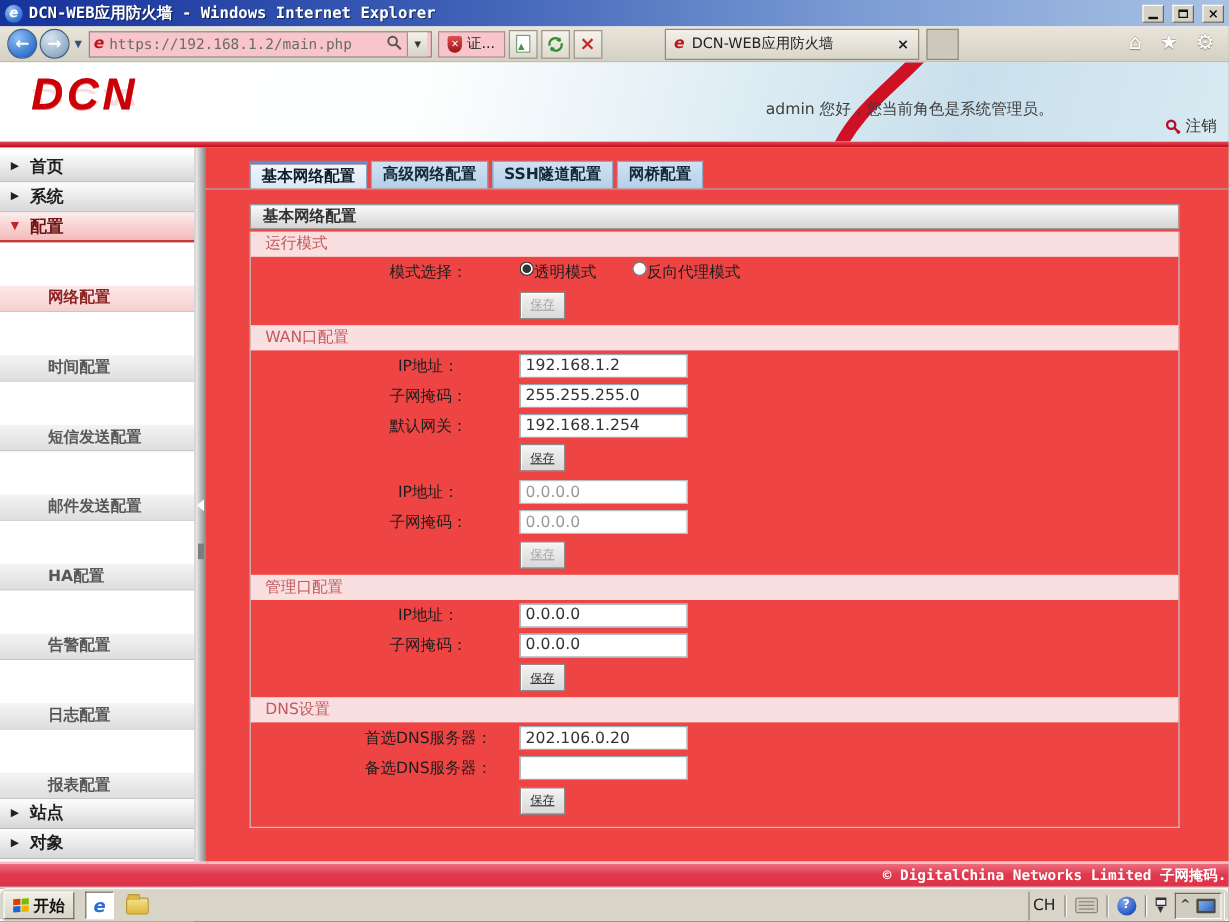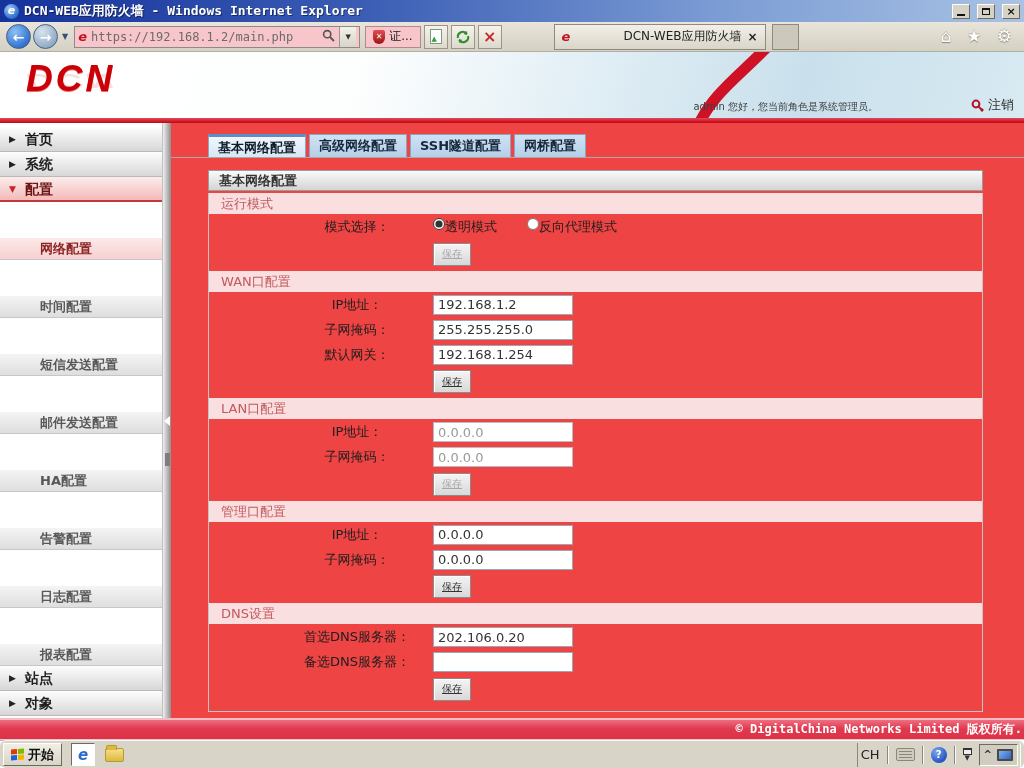--- a/index.html
+++ b/index.html
@@ -45,37 +45,37 @@
   .shield { width:12px; height:14px; background:linear-gradient(#e05050,#9c1212);
     border-radius:2px 2px 6px 6px; display:flex; align-items:center; justify-content:center;
     color:#fff; font-size:8px; font-weight:bold; }
   .toolbtn { width:24px; height:24px; margin-left:3px; background:linear-gradient(#f6f3ec,#ddd9cd);
     border:1px solid #9a968a; display:flex; align-items:center; justify-content:center; }
   .pageicon { width:12px; height:15px; background:#fff; border:1px solid #7d9b7d; position:relative; }
   .pageicon::after { content:"▲"; position:absolute; left:1px; bottom:0; font-size:7px; color:#3a9a3a; }
   .stop-x { color:#c22a2a; font-size:16px; font-weight:bold; line-height:16px; }
   .browser-tab { margin-left:52px; width:212px; height:26px; background:linear-gradient(#f3f0e9,#d9d5c9);
     border:1px solid #8e8a7e; display:flex; align-items:center; gap:6px; padding:0 7px; }
-  .tab-title { flex:1; font-size:12px; color:#222; white-space:nowrap; overflow:hidden;text-align:right; }
+  .tab-title { flex:1; font-size:12px; color:#222; white-space:nowrap; overflow:hidden; }
   .tab-close { font-size:12px; font-weight:bold; color:#222; line-height:12px; }
   .newtab { width:27px; height:26px; margin-left:6px; background:#ccc8bb; border:1px solid #8e8a7e; }
   .nav-right { margin-left:auto; display:flex; align-items:center; gap:15px; padding-right:6px; }
   .chrome-ico { font-size:17px; color:#fdfdfd; text-shadow:0 1px 1px #87837a, 0 -1px 0 #b7b3a6; line-height:17px; }
 
   
   .banner { position:absolute; top:52px; left:0; width:1024px; height:66px;
     background:linear-gradient(105deg,#ffffff 0%,#fdfefe 35%,#e4f0f6 55%,#c9e0ec 78%,#d8eaf2 100%); }
   .banner svg.curve { position:absolute; top:0; left:0; }
   .dcn-logo { position:absolute; left:26px; top:6px; font-size:37px; font-weight:900; font-style:italic;
     color:#cb0007; letter-spacing:3px; font-family:"Liberation Sans","DejaVu Sans",sans-serif;
     text-shadow:0 1px 0 #e66; }
   .dcn-logo-reflect { position:absolute; left:26px; top:40px; font-size:37px; font-weight:900; font-style:italic;
     color:#cb0007; letter-spacing:3px; opacity:.13; transform:scaleY(-.55); transform-origin:top;
     font-family:"Liberation Sans","DejaVu Sans",sans-serif; }
-  .greeting { position:absolute; right:146px; bottom:4px; font-size:10px; color:#3d3d3d; }
+  .greeting { position:absolute; right:146px; bottom:18px; font-size:13px; color:#3d3d3d; }
   .logout { position:absolute; right:10px; bottom:4px; display:flex; align-items:center; gap:3px;
     font-size:13px; color:#333; }
 
   .redline { position:absolute; top:118px; left:0; width:1024px; height:5px;
     background:linear-gradient(#e24a58,#c20313); }
 
   
   .sidebar { position:absolute; left:0; top:123px; width:162px; height:595px; background:#fff; padding-top:4px; }
   .nav1 { position:relative; height:25px; line-height:24px; background:linear-gradient(#fdfdfd,#d7d7d7);
     border-bottom:1px solid #b9b9b9; font-size:14px; font-weight:bold; color:#1f1f1f; padding-left:25px; cursor:pointer; }
@@ -341,21 +341,20 @@
           <input class="tinput" type="text" value="255.255.255.0" style="">
         </div>
         <div class="frow">
           <span class="lab">默认网关：</span>
           <input class="tinput" type="text" value="192.168.1.254" style="">
         </div>
         <div class="save-row">
           <button class="btn-save">保存</button>
         </div>
 
-        <div class="sec-h">LAN口配置</div>
         <div class="frow">
           <span class="lab">IP地址：</span>
           <input class="tinput dim" type="text" value="0.0.0.0" style="">
         </div>
         <div class="frow">
           <span class="lab">子网掩码：</span>
           <input class="tinput dim" type="text" value="0.0.0.0" style="">
         </div>
         <div class="save-row">
           <button class="btn-save disabled">保存</button>
@@ -385,21 +384,21 @@
         </div>
         <div class="save-row">
           <button class="btn-save">保存</button>
         </div>
 
       </div>
     </div>
   </div>
 
   <div class="footer">
-    <span>© DigitalChina Networks Limited 版权所有.</span>
+    <span>© DigitalChina Networks Limited 子网掩码.</span>
   </div>
 
   <div class="taskbar">
     <span class="startbtn">
       <span class="flag">
           <i></i>
           <i></i>
           <i></i>
           <i></i>
         </span>

